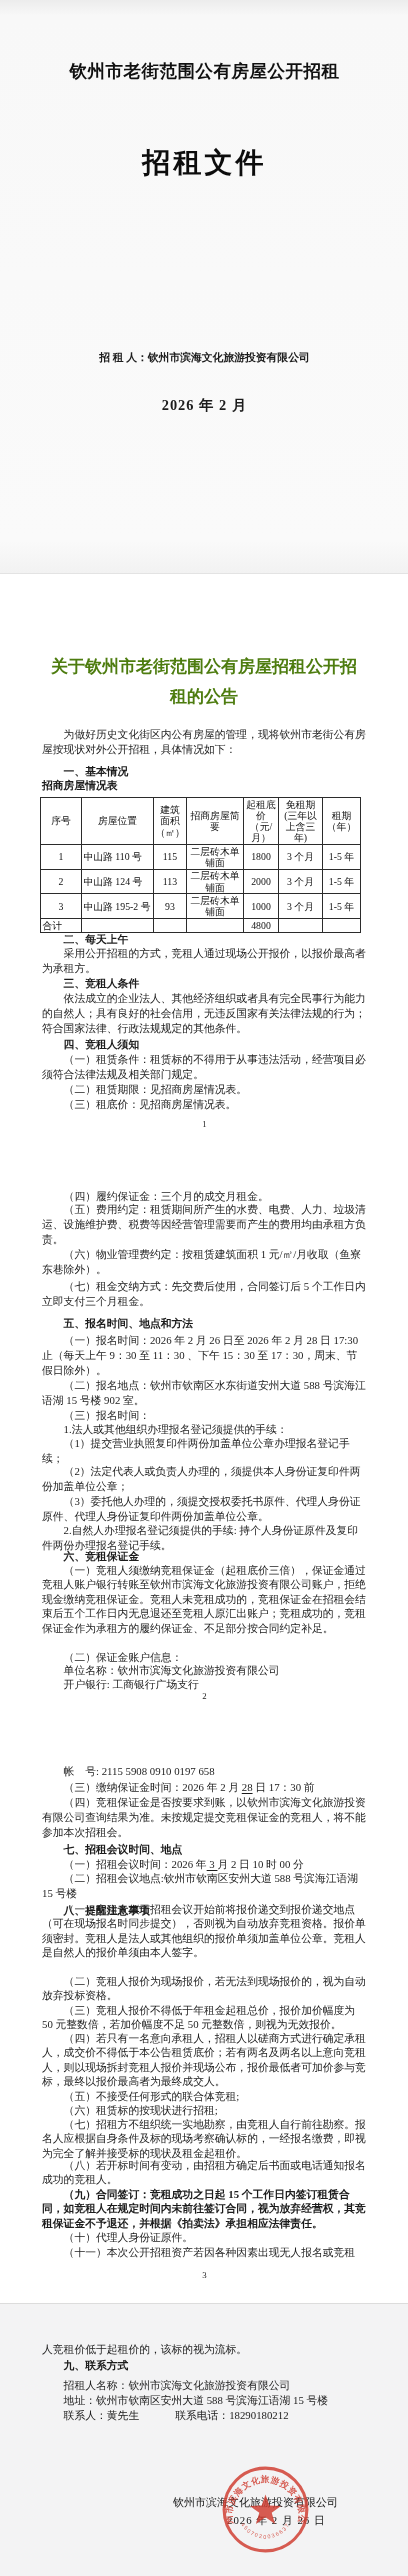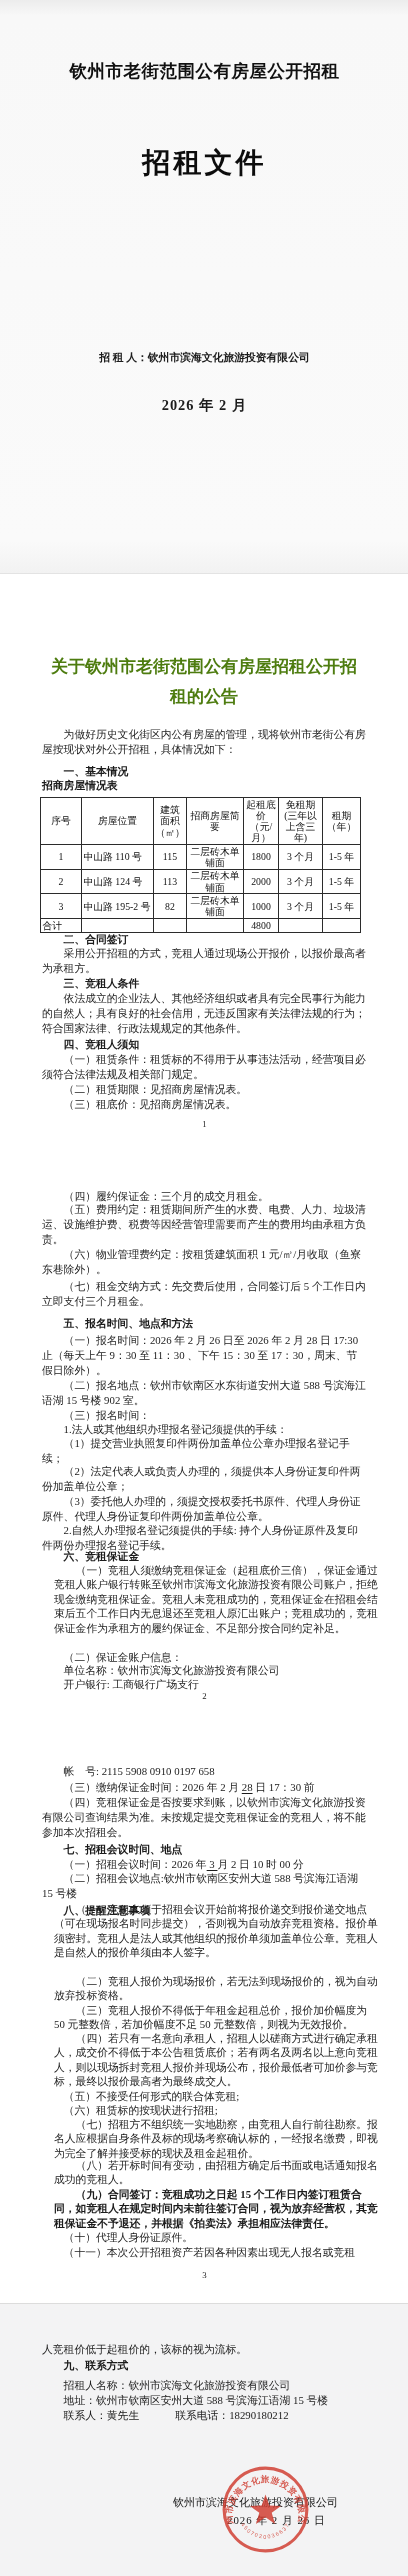--- a/index.html
+++ b/index.html
@@ -7,21 +7,21 @@
        font-family:"Liberation Serif","DejaVu Serif",serif;color:#1c1c1c;}
   .page{position:absolute;left:0;width:409px;background:#fff;}
   #page-cover{top:0;height:573px;background:linear-gradient(180deg,#ececec 0px,#f8f8f8 15.5px,#fafafa 541px,#f2f2f2 573px);}
   #page-1{top:573px;height:563px;border-top:0.5px solid #e3e3e3;}
   #page-2{top:1136px;height:574px;}
   #page-3{top:1710px;height:592px;}
   #page-4{top:2303px;height:578px;background:#f3f3f4;border-top:0.5px solid #dcdcdc;}
   .ln{position:absolute;left:42px;width:324px;font-size:10.8px;line-height:15px;margin:0;}
   .ind{text-indent:21.6px;}
   .hd{font-family:"Liberation Sans","DejaVu Sans",sans-serif;font-weight:bold;}
-  .tight{line-height:14.4px;margin-left:12px;}
+  .tight{line-height:14.4px;}
   .u{text-decoration:underline;text-underline-offset:1.5px;}
   .bold{font-weight:bold;}
   .pageno{position:absolute;left:0;width:409px;text-align:center;font-size:8.8px;color:#222;margin:0;}
   
   .cover-title{position:absolute;left:0;top:59px;width:409px;text-align:center;
     font-family:"Liberation Sans","DejaVu Sans",sans-serif;font-weight:bold;font-size:17.5px;letter-spacing:0.5px;margin:0;color:#111;}
   .cover-doc{position:absolute;left:0;top:144px;width:409px;text-align:center;
     font-weight:900;font-size:28px;letter-spacing:3.1px;margin:0;color:#0c0c0c;}
   .cover-lessor{position:absolute;left:0;top:351px;width:409px;text-align:center;
     font-weight:bold;font-size:10.8px;margin:0;}
@@ -99,39 +99,39 @@
         <td class="left">中山路 124 号</td>
         <td>113</td>
         <td>二层砖木单铺面</td>
         <td>2000</td>
         <td>3 个月</td>
         <td>1-5 年</td>
       </tr>
       <tr class="drow">
         <td>3</td>
         <td class="left">中山路 195-2 号</td>
-        <td>82</td>
+        <td>93</td>
         <td>二层砖木单铺面</td>
         <td>1000</td>
         <td>3 个月</td>
         <td>1-5 年</td>
       </tr>
       <tr class="trow">
         <td class="left">合计</td>
         <td></td>
         <td></td>
         <td></td>
         <td>4800</td>
         <td></td>
         <td></td>
       </tr>
     </tbody>
       </table>
 
-    <p class="ln ind hd" style="top:358px">二、合同签订</p>
+    <p class="ln ind hd" style="top:358px">二、每天上午</p>
     <p class="ln ind" style="top:372px">采用公开招租的方式，竞租人通过现场公开报价，以报价最高者为承租方。</p>
     <p class="ln ind hd" style="top:402px">三、竞租人条件</p>
     <p class="ln ind" style="top:417px">依法成立的企业法人、其他经济组织或者具有完全民事行为能力的自然人；具有良好的社会信用，无违反国家有关法律法规的行为；符合国家法律、行政法规规定的其他条件。</p>
     <p class="ln ind hd" style="top:463px">四、竞租人须知</p>
     <p class="ln ind" style="top:478px">（一）租赁条件：租赁标的不得用于从事违法活动，经营项目必须符合法律法规及相关部门规定。</p>
     <p class="ln ind" style="top:508px">（二）租赁期限：见招商房屋情况表。</p>
     <p class="ln ind" style="top:523px">（三）租底价：见招商房屋情况表。</p>
     <p class="pageno" style="top:545px">1</p>
   </div>
 

